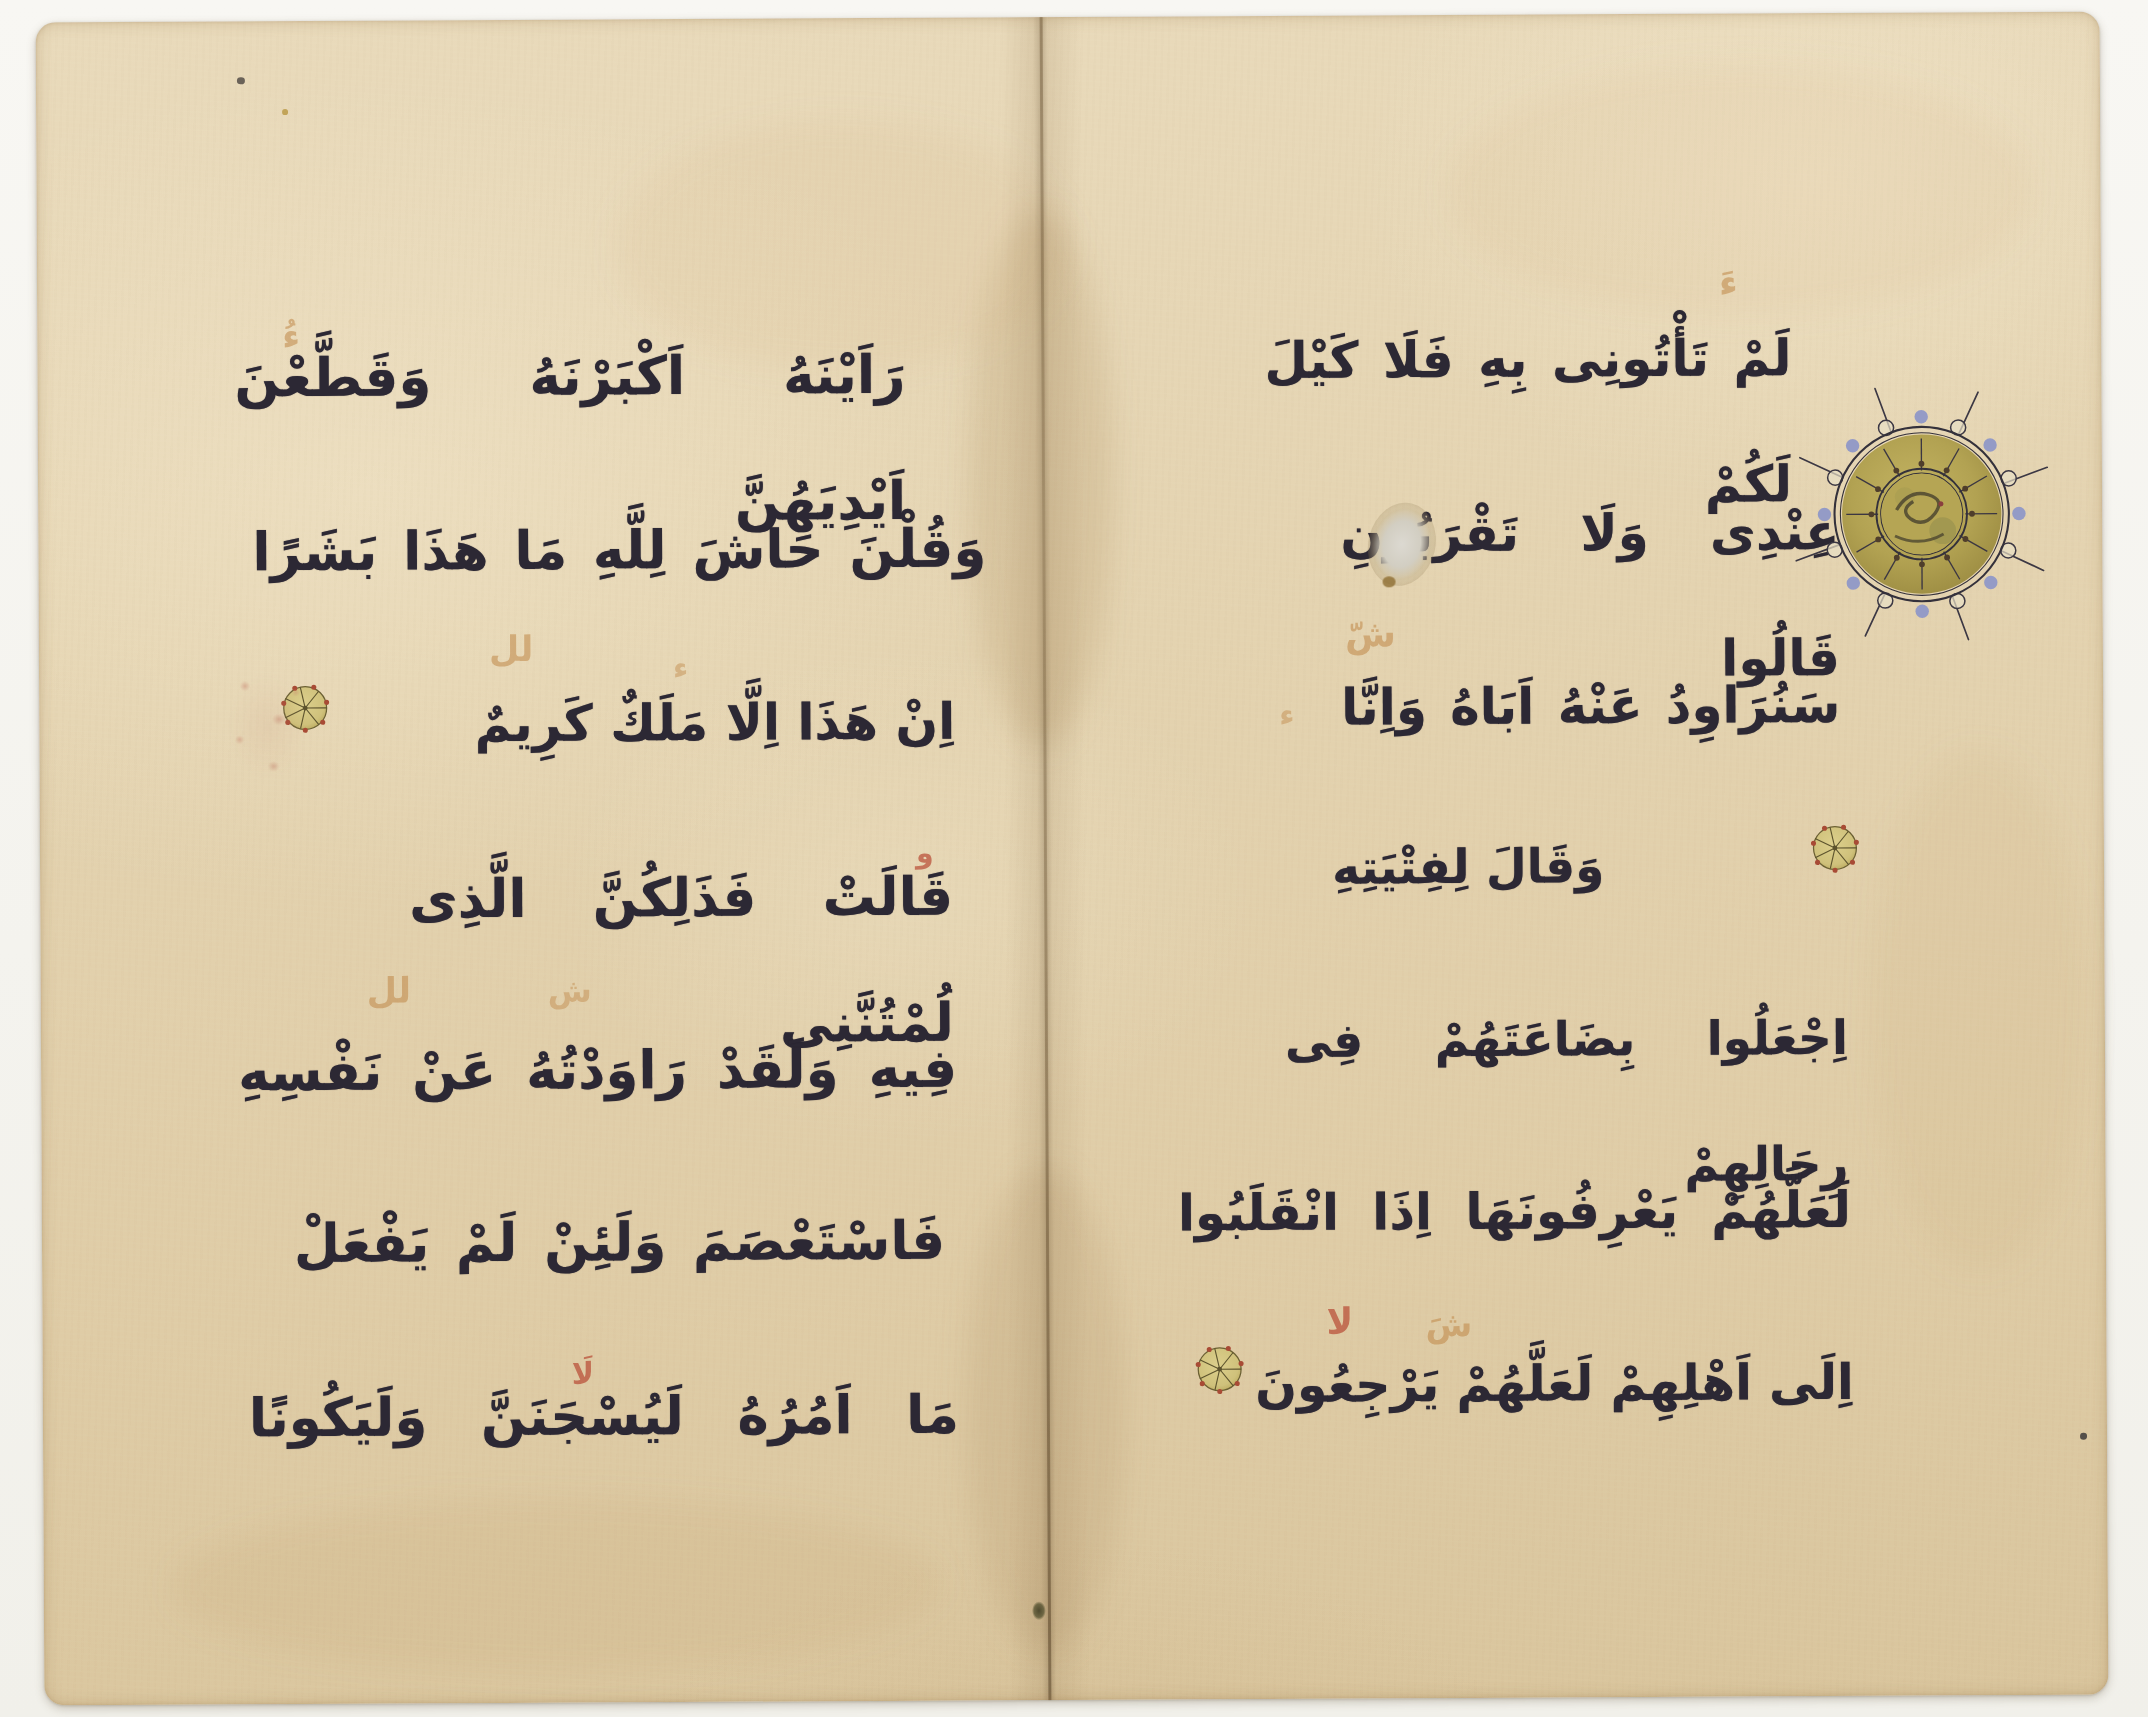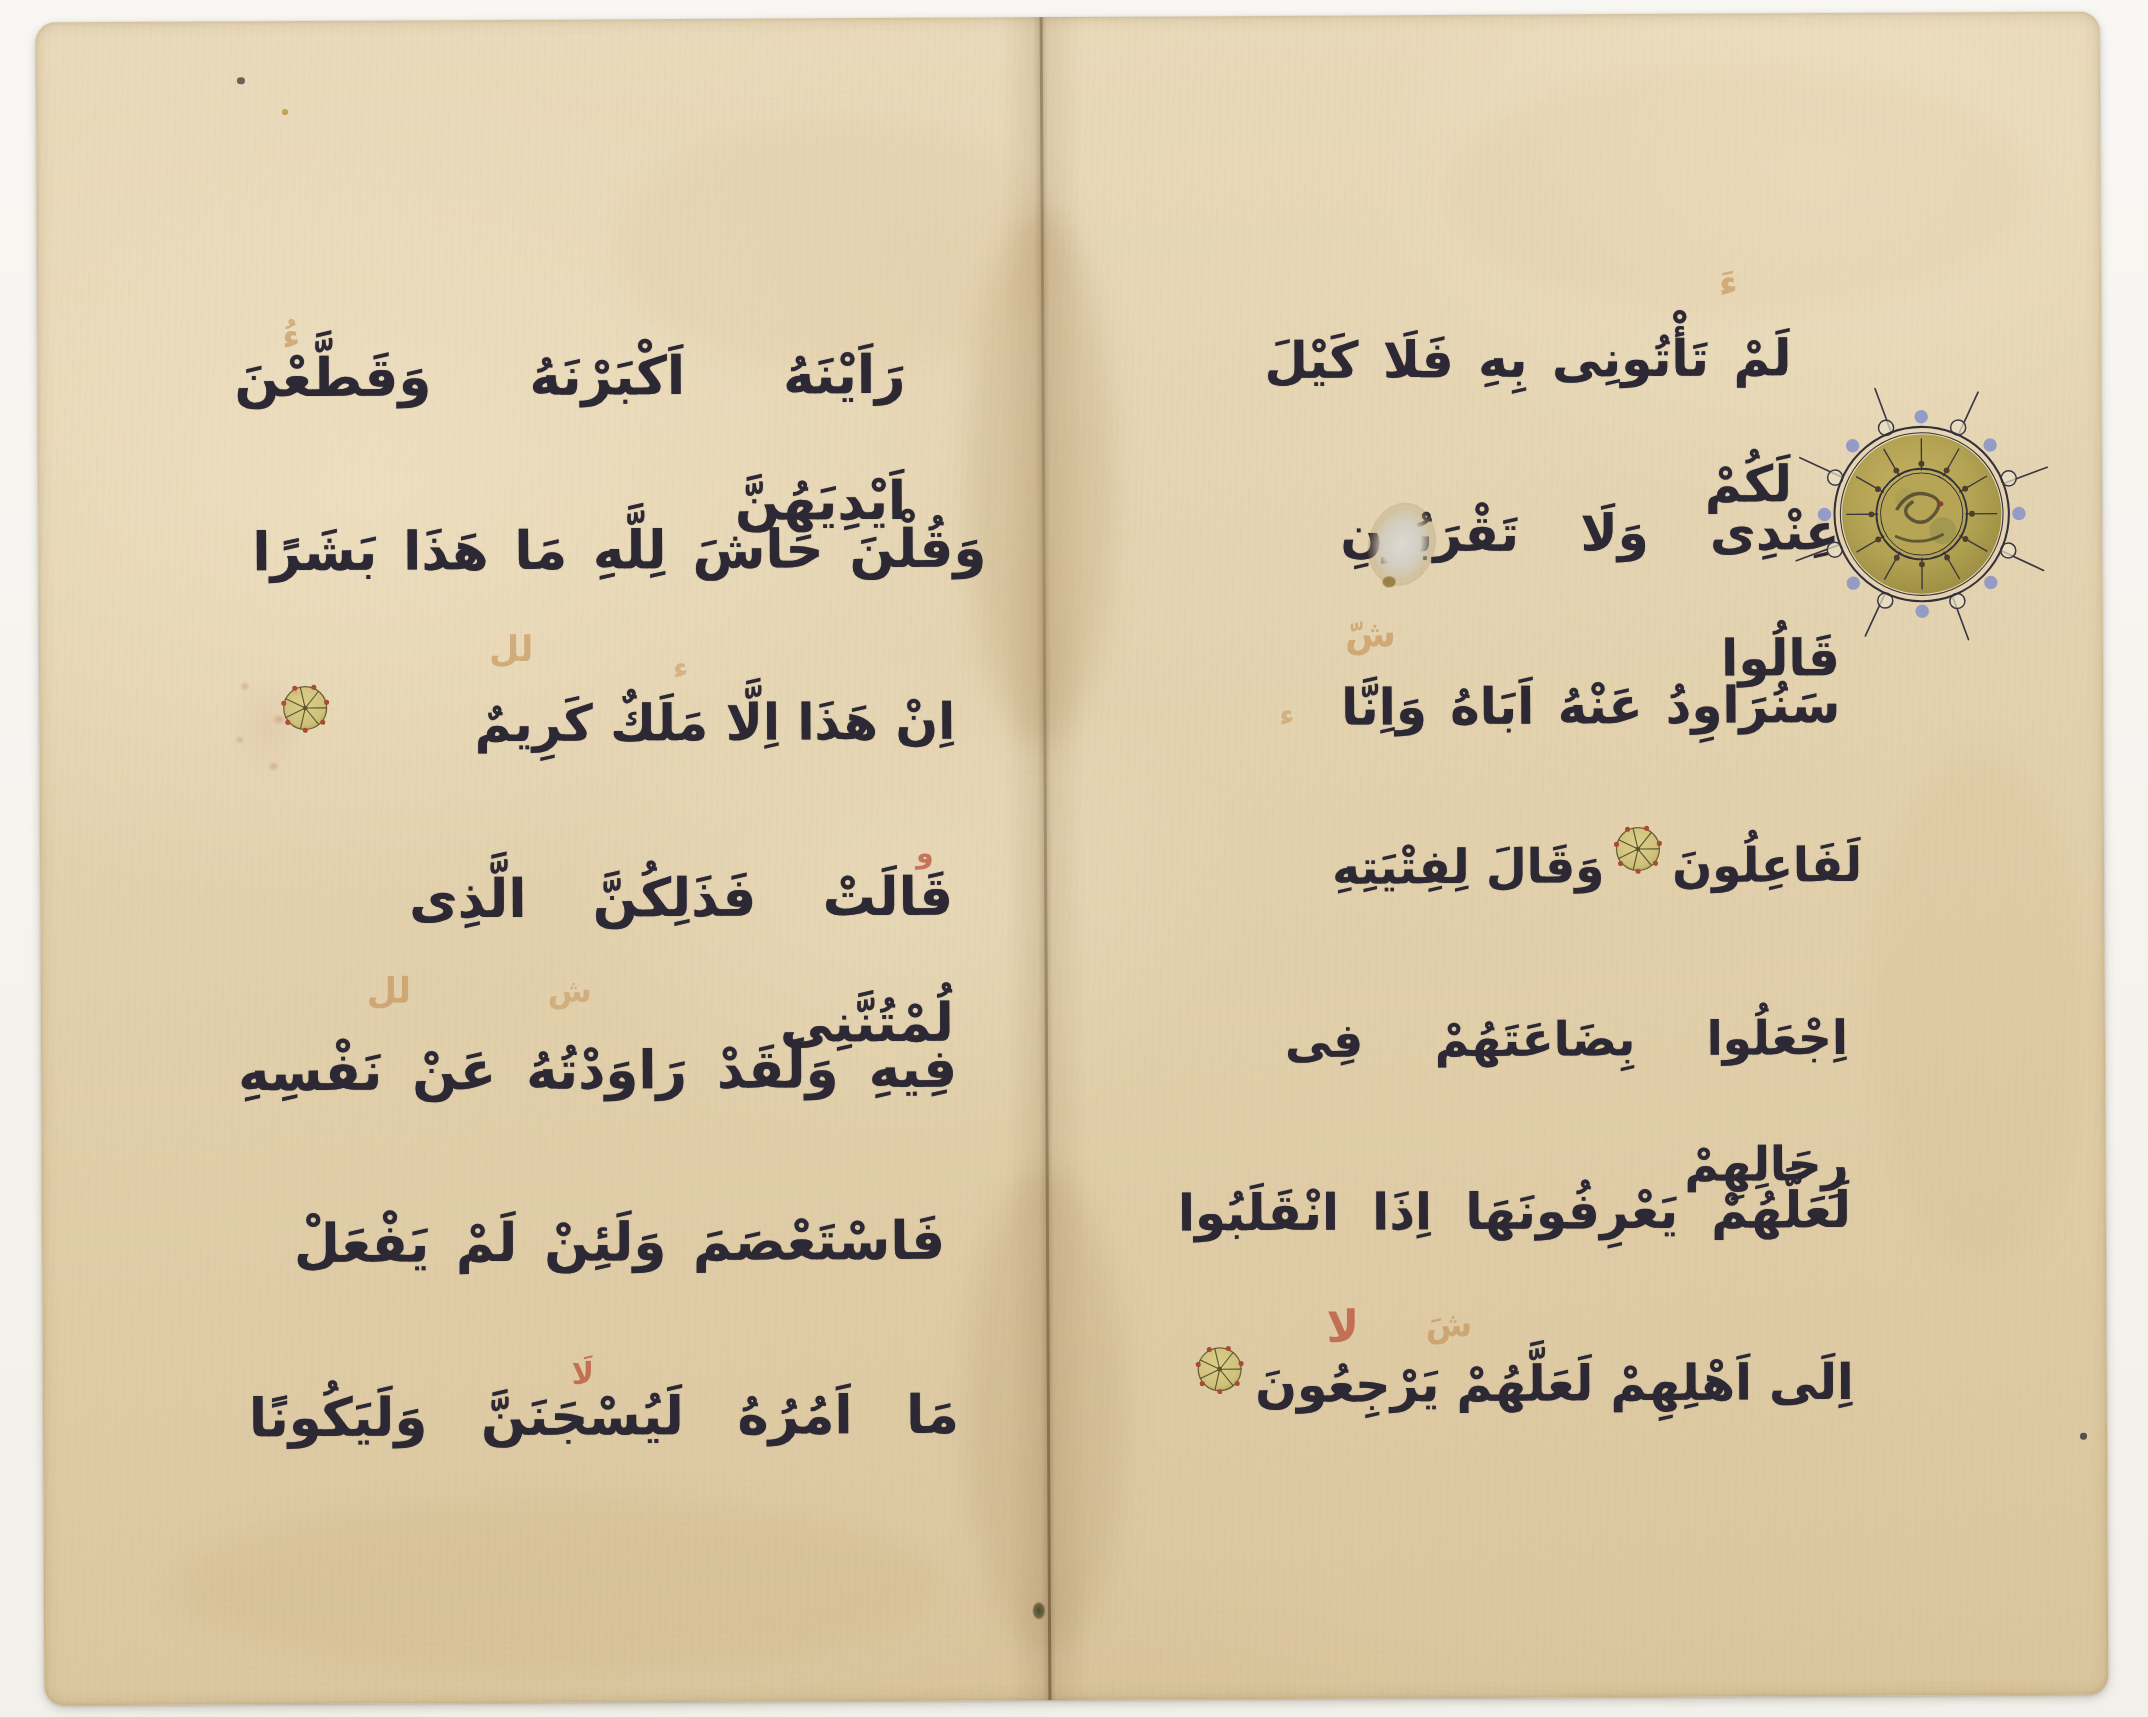--- a/index.html
+++ b/index.html
@@ -114,21 +114,21 @@
   .a1 {left:1682px;top:248px;font-size:37px;}
   .a2 {left:1306px;top:597px;font-size:37px;}
   .a3 {left:1240px;top:681px;font-size:30px;opacity:.45;}
   .a4 {left:450px; top:609px;font-size:35px;}
   .a5 {left:634px; top:631px;font-size:30px;opacity:.45;}
   .a6 {left:245px; top:295px;font-size:35px;}
   .a7 {left:326px; top:950px;font-size:35px;}
   .a8 {left:507px; top:952px;font-size:32px;opacity:.45;}
   .a9 {left:529px; top:1336px;font-size:30px;}
   .a10{left:1383px;top:1289px;font-size:34px;}
-  .a11{left:1284px;top:1285px;font-size:44px;opacity:.5;}
+  .a11{left:1284px;top:1285px;font-size:36px;opacity:.5;}
   .a12{left:876px;top:819px;font-size:28.5px;opacity:.5;}
 </style>
 </head>
 <body>
 
 <svg width="0" height="0" style="position:absolute" aria-hidden="true">
   <defs>
     <radialGradient id="gmed" cx="45%" cy="40%" r="65%">
       <stop offset="0%" stop-color="#c4b463"></stop>
       <stop offset="60%" stop-color="#b2a252"></stop>
@@ -150,21 +150,20 @@
   <div class="stain stain-lp"></div>
   <div class="stain stain-bl"></div>
   <div class="stain stain-rp"></div>
   <div class="fold"></div>
   <div class="fold-seam"></div>
 
   <div class="qline rp r1">لَمْ تَأْتُونِى بِهِ فَلَا كَيْلَ لَكُمْ</div>
   <div class="qline rp r2">عِنْدِى وَلَا تَقْرَبُونِ قَالُوا</div>
   <div class="qline rp r3">سَنُرَاوِدُ عَنْهُ اَبَاهُ وَاِنَّا</div>
   <div class="qflex rp r4">
-    <span>لَفَاعِلُونَ</span>
     <svg class="rosette" viewBox="0 0 68 68">
       <circle cx="34" cy="34" r="27" fill="url(#grose)" stroke="#6c6134" stroke-width="1.6"></circle>
       <g stroke="#5c532d" stroke-width="1.4">
         <line x1="34" y1="34" x2="61" y2="34"></line>
           <line x1="34" y1="34" x2="51" y2="13"></line>
         <line x1="34" y1="34" x2="28" y2="8"></line>
           <line x1="34" y1="34" x2="9" y2="22"></line>
         <line x1="34" y1="34" x2="9" y2="46"></line>
           <line x1="34" y1="34" x2="28" y2="60"></line>
         <line x1="34" y1="34" x2="51" y2="55"></line>

